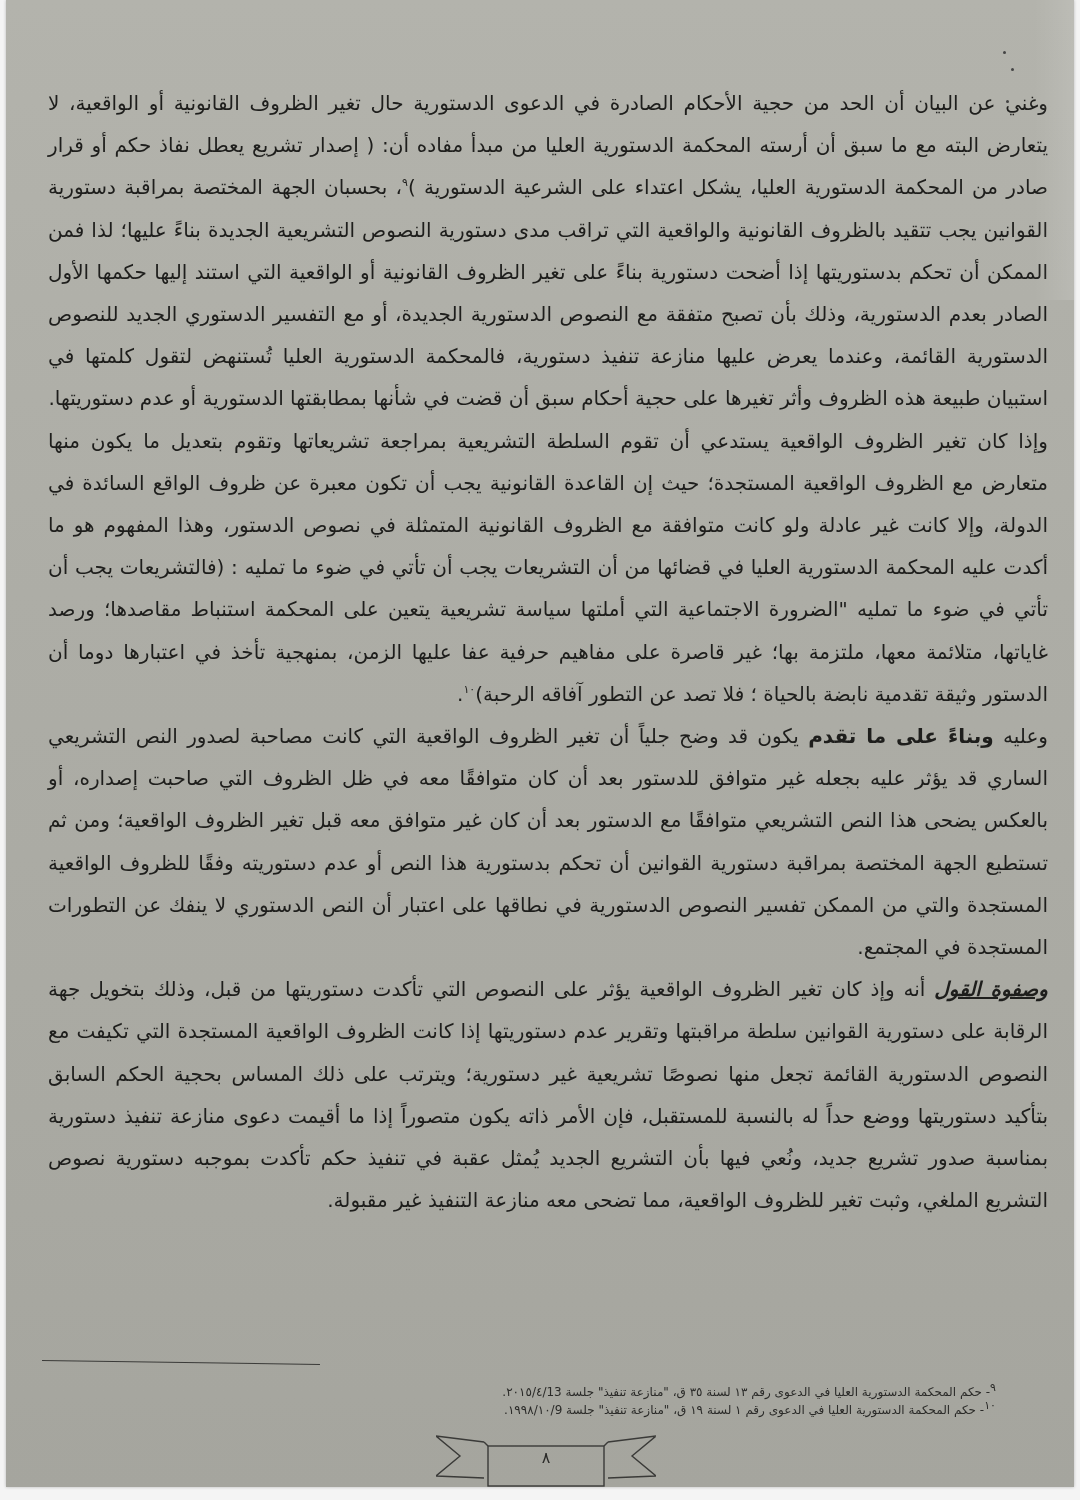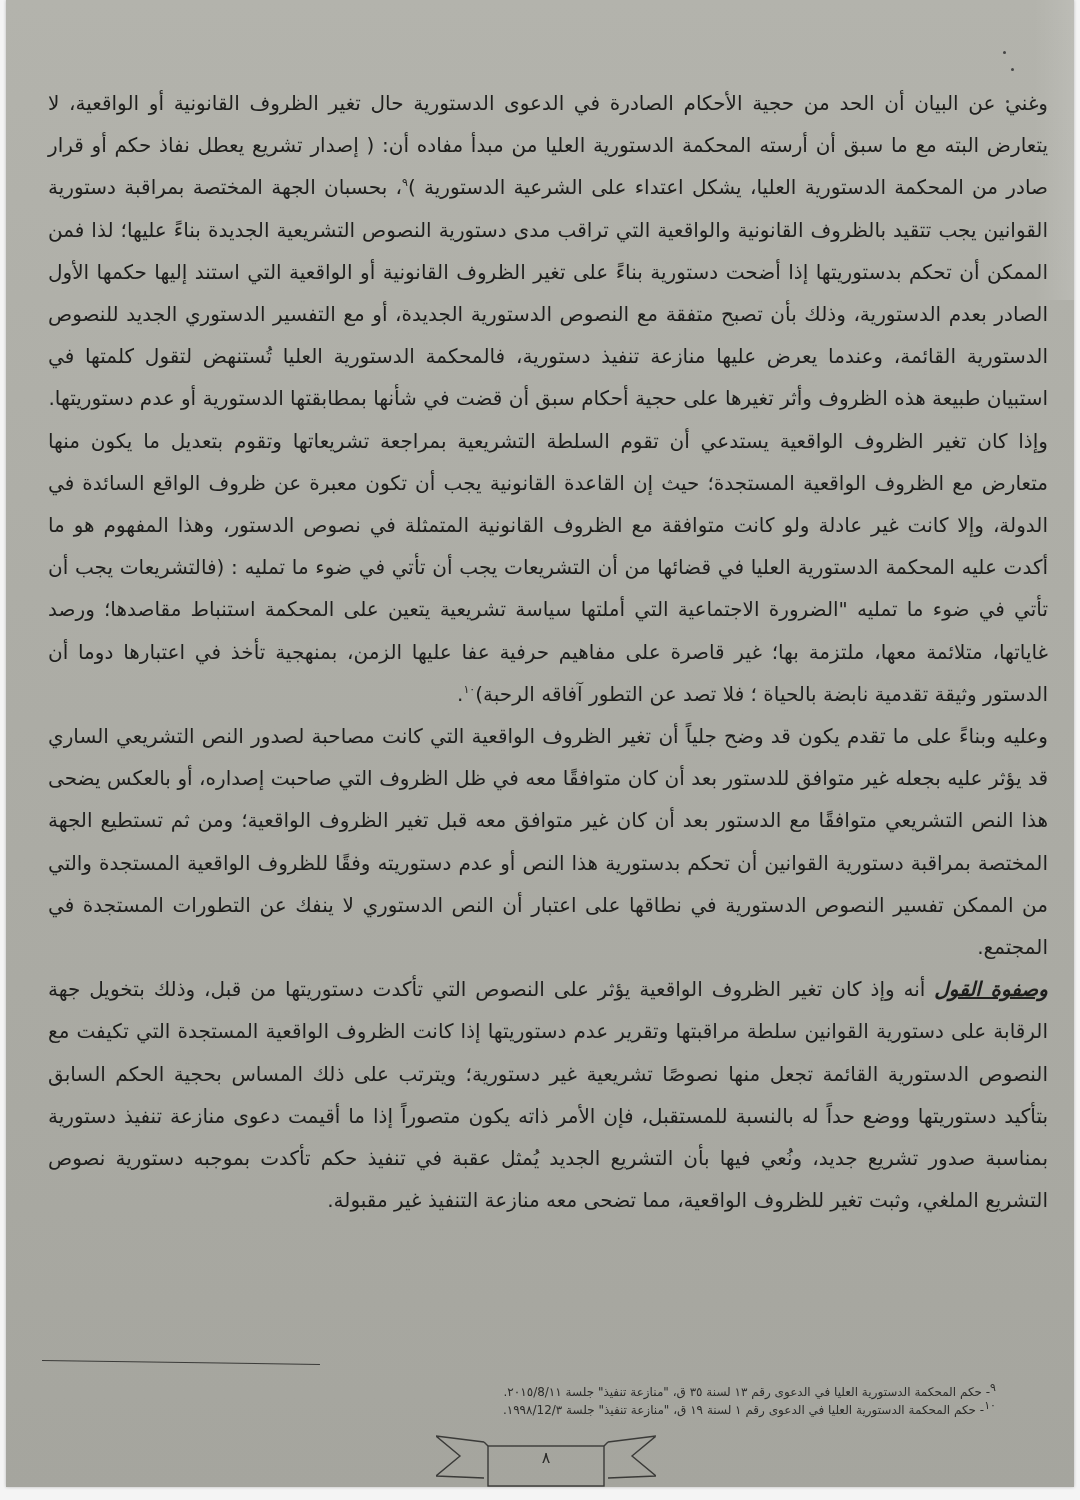--- a/index.html
+++ b/index.html
@@ -17,21 +17,21 @@
     content: ""; position: absolute; right: 0; top: 0; width: 40px; height: 300px;
     background: linear-gradient(90deg, rgba(255,255,255,0) 0%, rgba(255,255,255,0.12) 100%);
   }
   .body-text {
     position: absolute; left: 42px; top: 82px; width: 1000px;
     direction: rtl; text-align: justify; text-align-last: right;
     font-size: 20px; line-height: 42.2px; color: #1e1e1c;
   }
   .body-text p { margin: 0; }
   .sup { font-size: 11px; vertical-align: super; line-height: 0; }
-  .bold { font-weight: normal; }
+  .bold { font-weight: bold; }
   .underline-bold { font-weight: bold; font-style: italic; text-decoration: underline; margin-top: 8px; }
   .sep {
     position: absolute; left: 36px; top: 1360px; width: 278px; height: 0;
     border-top: 1.5px solid #3a3a38; transform: rotate(0.8deg); transform-origin: left;
   }
   .footnotes {
     position: absolute; right: 78px; top: 1383px; width: 700px;
     direction: rtl; text-align: right; font-size: 12px; line-height: 18px; color: #2a2a28;
   }
   .footnotes div { white-space: nowrap; }
@@ -64,22 +64,22 @@
       <span>وعليه </span><span class="bold">وبناءً على ما تقدم</span><span> يكون قد وضح جلياً أن تغير الظروف الواقعية التي كانت مصاحبة لصدور النص التشريعي الساري قد يؤثر عليه بجعله غير متوافق للدستور بعد أن كان متوافقًا معه في ظل الظروف التي صاحبت إصداره، أو بالعكس يضحى هذا النص التشريعي متوافقًا مع الدستور بعد أن كان غير متوافق معه قبل تغير الظروف الواقعية؛ ومن ثم تستطيع الجهة المختصة بمراقبة دستورية القوانين أن تحكم بدستورية هذا النص أو عدم دستوريته وفقًا للظروف الواقعية المستجدة والتي من الممكن تفسير النصوص الدستورية في نطاقها على اعتبار أن النص الدستوري لا ينفك عن التطورات المستجدة في المجتمع.</span>
     </p>
     <p>
       <span class="underline-bold">وصفوة القول</span><span> أنه وإذ كان تغير الظروف الواقعية يؤثر على النصوص التي تأكدت دستوريتها من قبل، وذلك بتخويل جهة الرقابة على دستورية القوانين سلطة مراقبتها وتقرير عدم دستوريتها إذا كانت الظروف الواقعية المستجدة التي تكيفت مع النصوص الدستورية القائمة تجعل منها نصوصًا تشريعية غير دستورية؛ ويترتب على ذلك المساس بحجية الحكم السابق بتأكيد دستوريتها ووضع حداً له بالنسبة للمستقبل، فإن الأمر ذاته يكون متصوراً إذا ما أقيمت دعوى منازعة تنفيذ دستورية بمناسبة صدور تشريع جديد، ونُعي فيها بأن التشريع الجديد يُمثل عقبة في تنفيذ حكم تأكدت بموجبه دستورية نصوص التشريع الملغي، وثبت تغير للظروف الواقعية، مما تضحى معه منازعة التنفيذ غير مقبولة.</span>
     </p>
   </div>
 
   <div class="sep"></div>
 
   <div class="footnotes">
-    <div><span class="sup">٩</span><span>- حكم المحكمة الدستورية العليا في الدعوى رقم ١٣ لسنة ٣٥ ق، "منازعة تنفيذ" جلسة ٢٠١٥/8/١١.</span></div>
-    <div><span class="sup">١٠</span><span>- حكم المحكمة الدستورية العليا في الدعوى رقم ١ لسنة ١٩ ق، "منازعة تنفيذ" جلسة ١٩٩٨/12/٣.</span></div>
+    <div><span class="sup">٩</span><span>- حكم المحكمة الدستورية العليا في الدعوى رقم ١٣ لسنة ٣٥ ق، "منازعة تنفيذ" جلسة ٢٠١٥/٤/13.</span></div>
+    <div><span class="sup">١٠</span><span>- حكم المحكمة الدستورية العليا في الدعوى رقم ١ لسنة ١٩ ق، "منازعة تنفيذ" جلسة ١٩٩٨/١٠/9.</span></div>
   </div>
 
   <div class="ribbon">
     <svg width="220" height="56" viewBox="0 0 220 56">
       <g fill="none" stroke="#3a3a38" stroke-width="1.4">
         <polyline points="48,10 0,4 24,24 0,44 48,46"></polyline>
         <polyline points="172,10 220,4 196,24 220,44 172,46"></polyline>
         <polyline points="48,10 52,14"></polyline>
         <polyline points="168,14 172,10"></polyline>
         <rect x="52" y="14" width="116" height="40"></rect>

